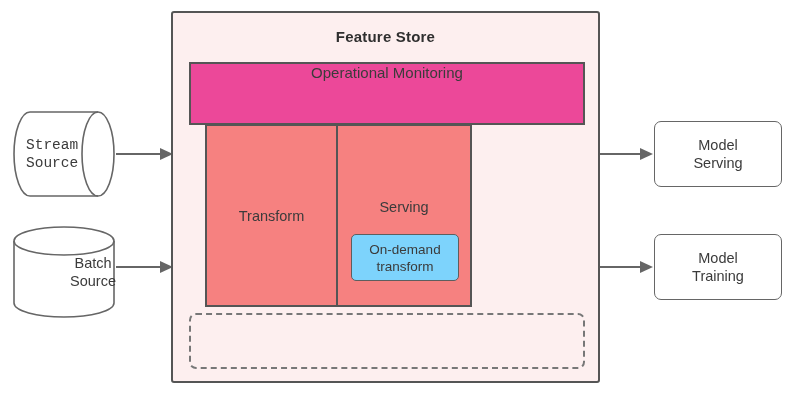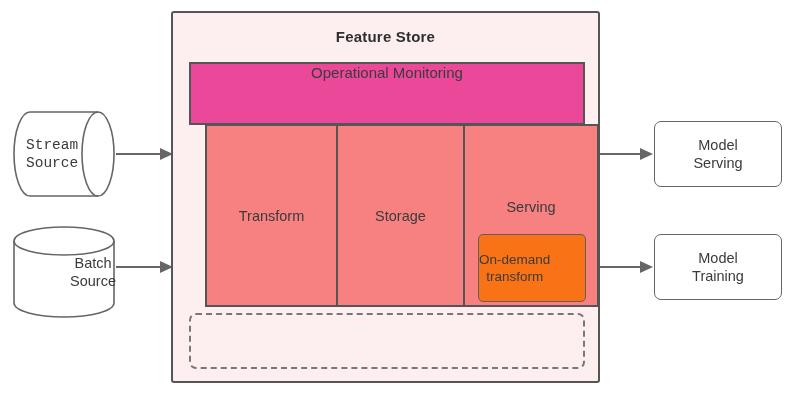--- a/index.html
+++ b/index.html
@@ -132,28 +132,28 @@
     top: 72px;
     width: 100%;
     text-align: center;
   }
 
   #on-demand-transform {
     position: absolute;
     left: 13px;
     top: 108px;
     width: 108px;
-    height: 68px;
-    background: #f97316;
+    height: 47px;
+    background: #7dd3fc;
     border: 1.6px solid #5e5e5e;
     border-radius: 5px;
     box-sizing: border-box;
     display: flex;
     align-items: center;
-    justify-content: flex-start;
+    justify-content: center;
   }
   #on-demand-transform .node-label { font-size: 13.5px; line-height: 17px; }
 
   
   #dashed-area {
     position: absolute;
     left: 16px;
     top: 300px;
     width: 396px;
     height: 56px;
@@ -215,23 +215,20 @@
     <div id="monitoring-band">
       <div class="node-label">Operational Monitoring</div>
     </div>
 
     <div id="pillar-row">
 
       <div class="pillar" id="pillar-transform">
         <div class="node-label">Transform</div>
       </div>
 
-      <div class="pillar" id="pillar-storage">
-        <div class="node-label">Storage</div>
-      </div>
 
       <div class="pillar" id="pillar-serving">
         <div class="node-label pillar-title">Serving</div>
 
         <div id="on-demand-transform">
           <div class="node-label">On-demand
 transform</div>
         </div>
       </div>
 

